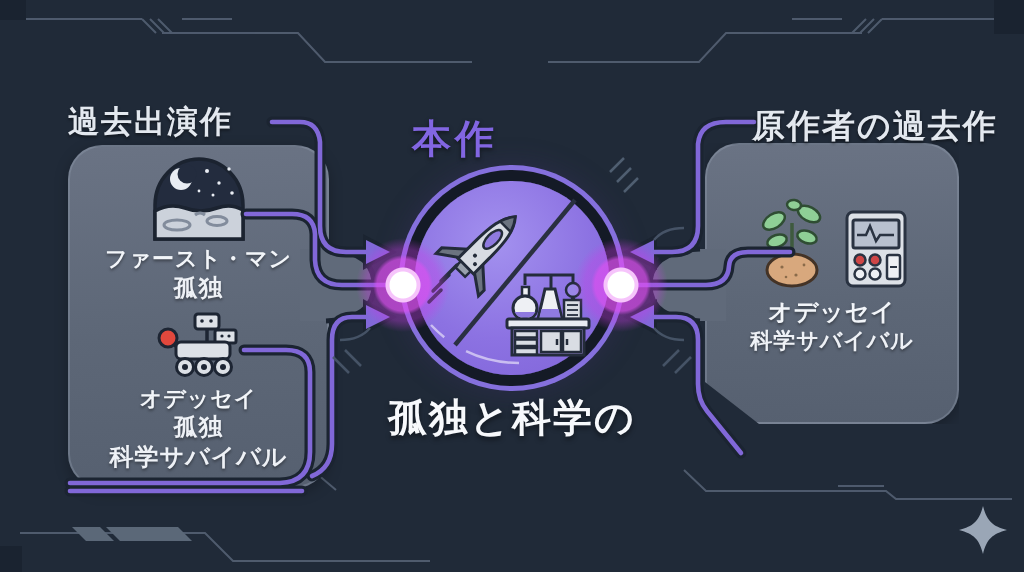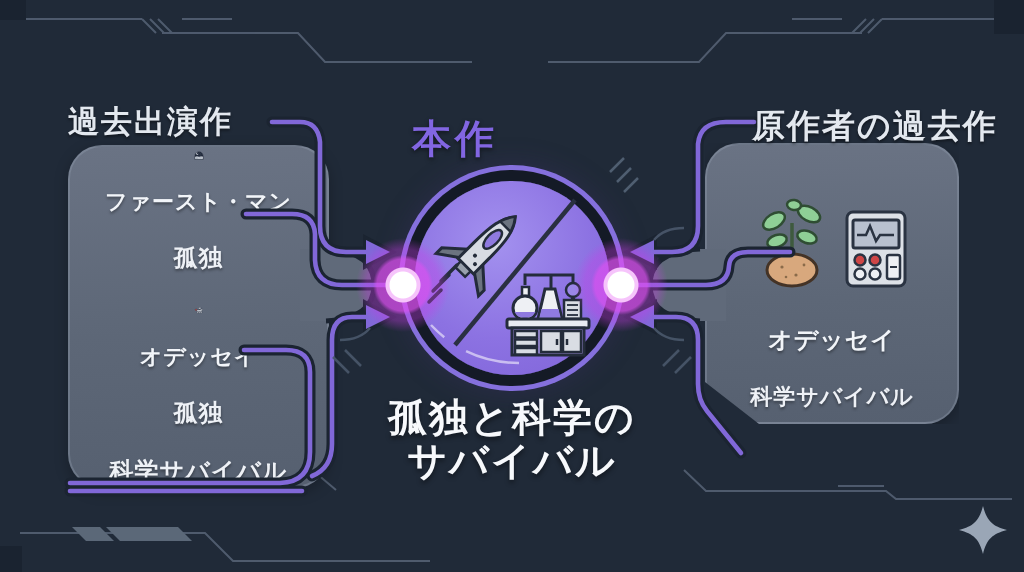--- a/index.html
+++ b/index.html
@@ -12,21 +12,21 @@
   svg{display:block;}
   
   #bg-decor{left:0;top:0;z-index:0;}
   .panel{
     z-index:1;
     background:linear-gradient(178deg,#6a7384 0%,#5d6777 55%,#566070 100%);
     border:2px solid rgba(150,160,178,.35);
     border-radius:34px;
     box-shadow:0 4px 14px rgba(0,0,0,.25);
     display:flex;flex-direction:column;align-items:center;
-    color:#f2f5f9;text-align:center;gap:28px;
+    color:#f2f5f9;text-align:center;
   }
   #left-panel{left:68px;top:145px;width:257px;height:335px;padding-top:4px;}
   #right-panel{
     left:705px;top:143px;width:250px;height:277px;
     clip-path:polygon(0 0,100% 0,100% 100%,54px 100%,0 calc(100% - 42px));
   }
   #connector-layer{left:0;top:0;z-index:2;}
   #center-circle{
     left:415px;top:181px;width:194px;height:194px;border-radius:50%;
     background:radial-gradient(circle at 42% 32%,#a violet,#8468d9);
@@ -289,16 +289,15 @@
   </div>
 
   <div id="node-left" class="node abs"></div>
   <div id="node-right" class="node abs"></div>
 
   <div id="label-left" class="toplabel abs">過去出演作</div>
   <div id="label-center" class="abs">本作</div>
   <div id="label-right" class="toplabel abs">原作者の過去作</div>
   <div id="main-title" class="abs">
     <div>孤独と科学の</div>
-    <div>サバイバル</div>
   </div>
 
 </div>
 
 </body></html>

